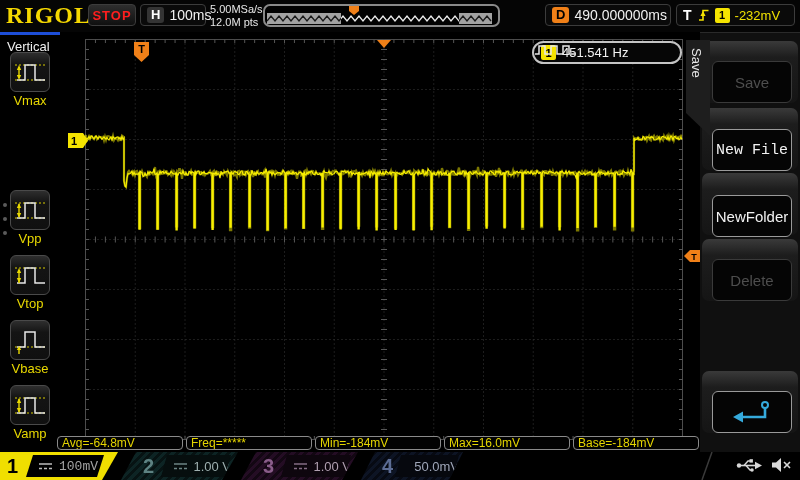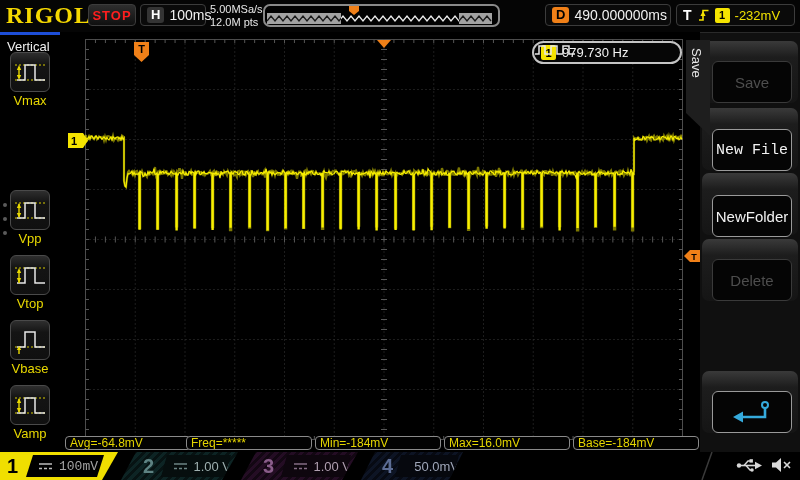--- a/index.html
+++ b/index.html
@@ -557,21 +557,21 @@
     <g>
       <polygon points="624,224 630,218 640,218 640,230 630,230" fill="#f08018"></polygon>
       <text x="634" y="228" text-anchor="middle" font-size="9" font-weight="bold" fill="#000">T</text>
     </g>
   </svg>
   <div class="freqbox">
     <span class="badge1">1</span>
     <svg width="42" height="14">
       <path d="M1,11 h4 v-8 h6 v8 h6 v-8 h6 v8 h6 v-8 h6 v8 h6" fill="none" stroke="#e8e8e8" stroke-width="1.5"></path>
     </svg>
-    <span class="freqval">979.730 Hz</span>
+    <span class="freqval">451.541 Hz</span>
   </div>
 </div>
 
 <div class="rmenu">
   <div class="mcell" style="top:8px;"></div>
   <div class="mcell" style="top:75px;"></div>
   <div class="mcell" style="top:140px;"></div>
   <div class="mcell" style="top:206px;"></div>
   <div class="mcell" style="top:338px;"></div>
 
@@ -586,21 +586,21 @@
       <path d="M36,9 V18 H13" fill="none" stroke="#35aadc" stroke-width="2.6"></path>
       <polygon points="4,18 14,12.5 14,23.5" fill="#35aadc"></polygon>
     </svg>
   </div>
 </div>
 <div class="savetab">
   <span>Save</span>
 </div>
 
 <div class="measrow">
-  <div class="measbox" style="left:8px;">Avg=-64.8mV</div>
+  <div class="measbox" style="left:0px;">Avg=-64.8mV</div>
   <div class="measbox" style="left:129px;">Freq=*****</div>
   <div class="measbox" style="left:258px;">Min=-184mV</div>
   <div class="measbox" style="left:387px;">Max=16.0mV</div>
   <div class="measbox" style="left:516px;">Base=-184mV</div>
 </div>
 
 <div class="chbar">
   <div class="chblk ch1">
     <span class="chnum">1</span>
     <span class="chinner">

